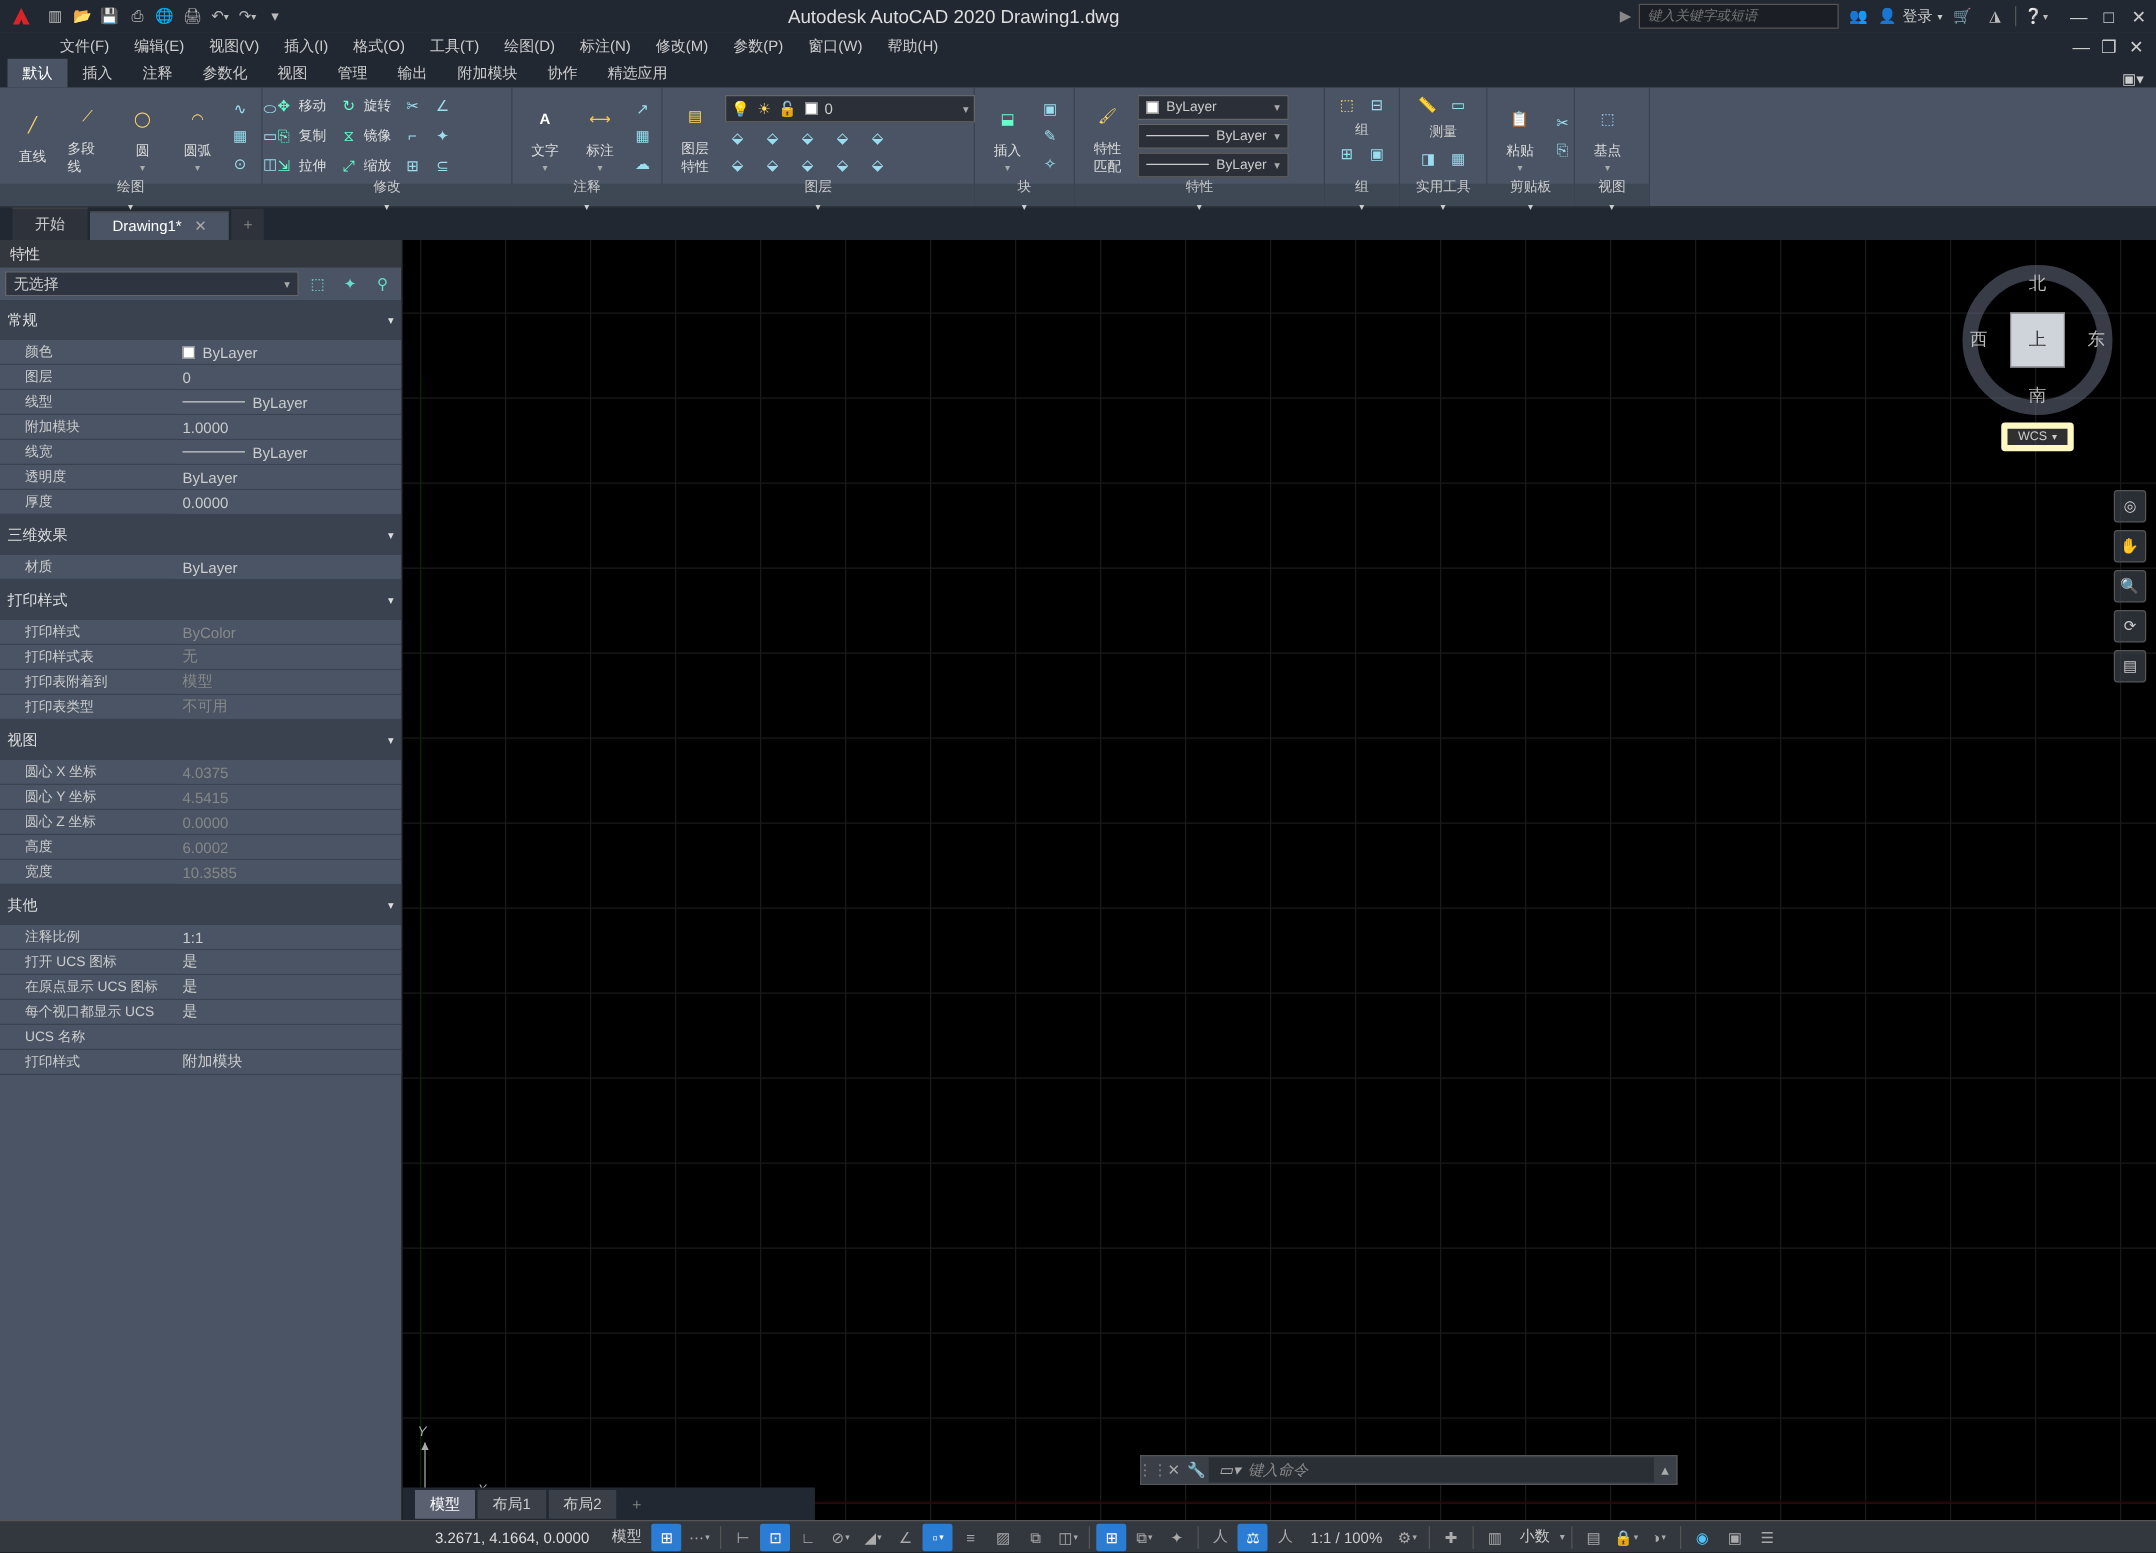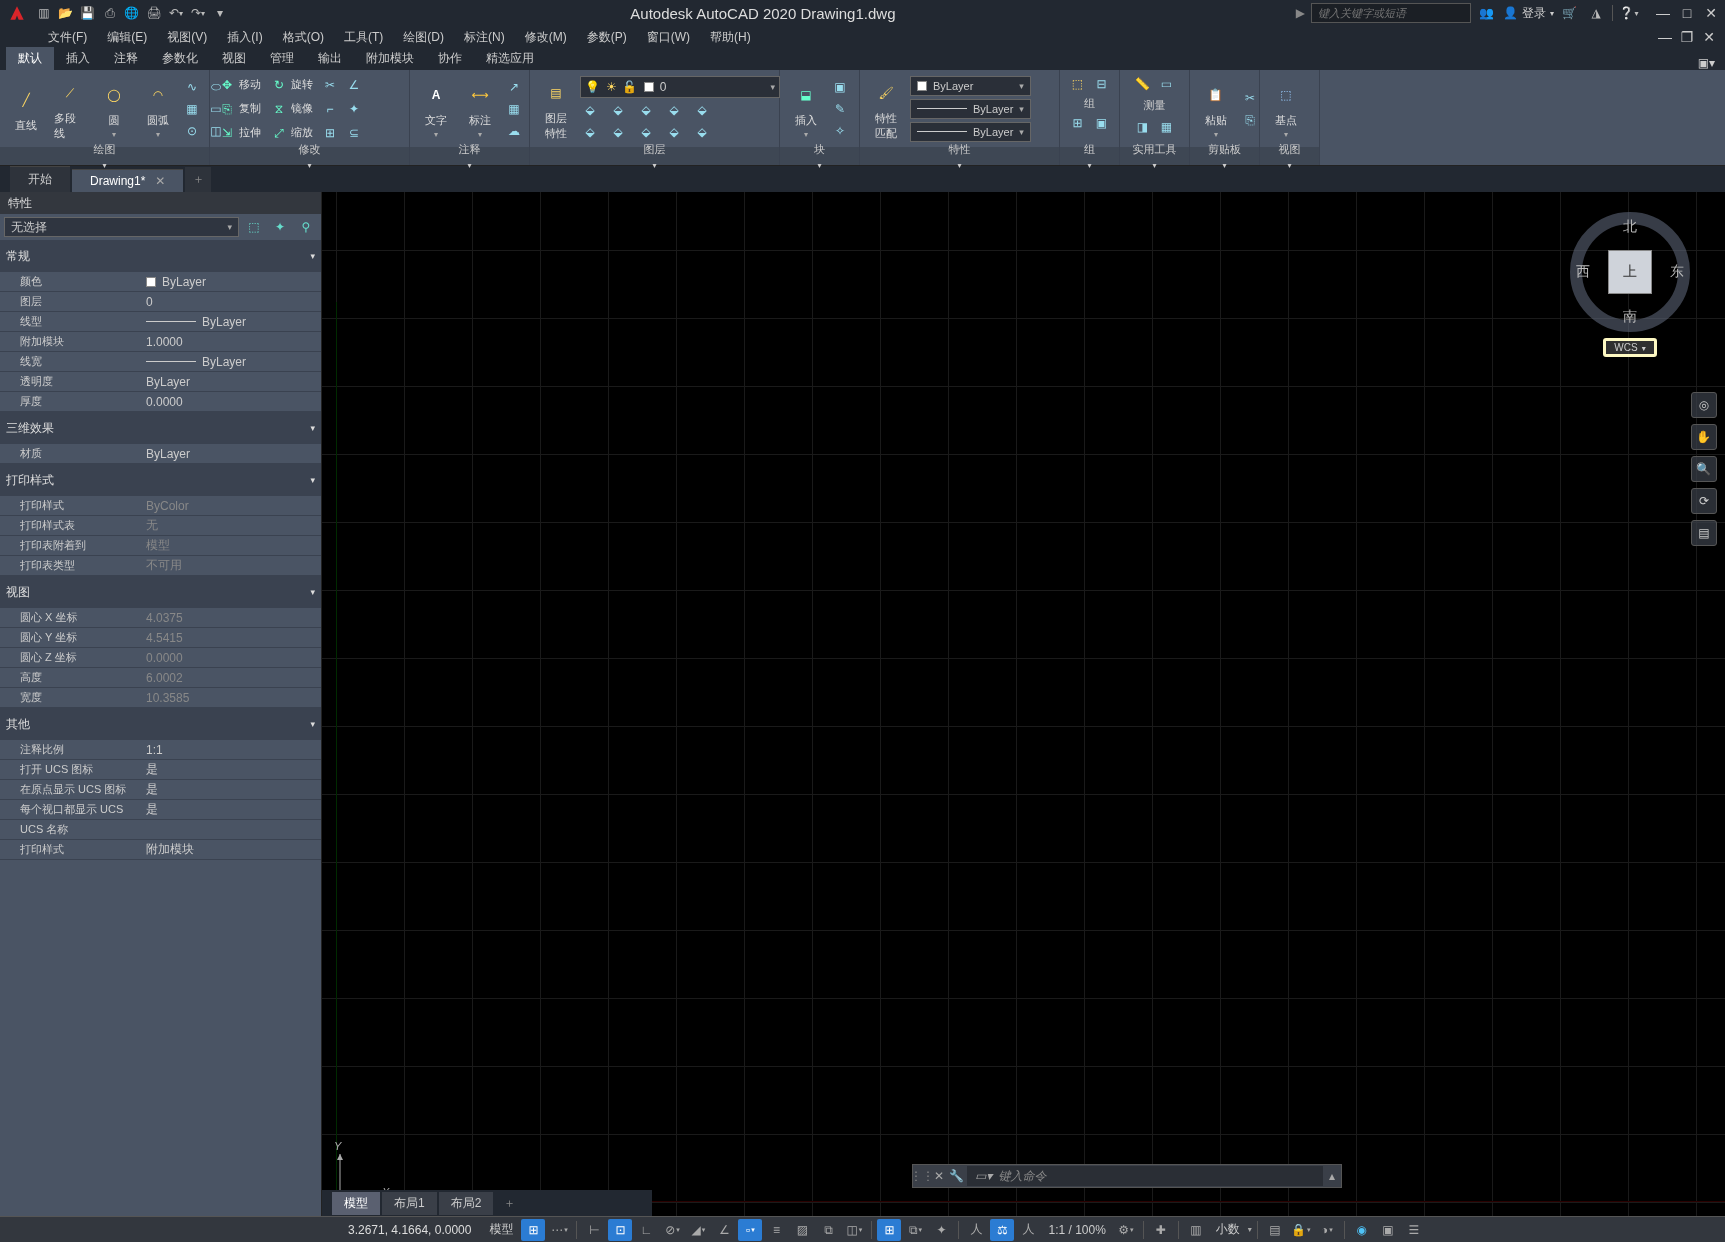--- a/index.html
+++ b/index.html
@@ -84,21 +84,21 @@
 
 
 .viewcube { position:absolute; top:20px; right:30px; width:130px; height:160px; display:flex; flex-direction:column; align-items:center; }
 .vc-ring { width:120px; height:120px; border:12px solid rgba(100,110,130,0.55); border-radius:50%; position:relative; display:flex; align-items:center; justify-content:center; }
 .vc-cube { width:44px; height:44px; background:#cfd3da; display:flex; align-items:center; justify-content:center; color:#333; font-size:14px; border:1px solid #888; }
 .vc-dir { position:absolute; font-size:14px; color:#bbb; }
 .vc-n { top:-6px; left:50%; transform:translateX(-50%); }
 .vc-s { bottom:-6px; left:50%; transform:translateX(-50%); }
 .vc-e { right:-6px; top:50%; transform:translateY(-50%); }
 .vc-w { left:-6px; top:50%; transform:translateY(-50%); }
-.vc-wcs { margin-top:6px; padding:1px 8px; background:rgba(80,80,80,0.6); border:3px solid #fef9c3; border-radius:3px; font-size:10px; color:#ccc; }
+.vc-wcs { margin-top:6px; padding:1px 8px; background:rgba(80,80,80,0.6); border:5px solid #fef9c3; border-radius:3px; font-size:10px; color:#ccc; }
 .vc-caret { margin-left:4px; font-size:8px; }
 
 
 .navbar { position:absolute; right:6px; top:200px; width:30px; display:flex; flex-direction:column; gap:6px; align-items:center; }
 .nav-btn { width:26px; height:26px; background:rgba(60,65,75,0.7); border:1px solid #555; border-radius:3px; display:flex; align-items:center; justify-content:center; color:#ccc; cursor:pointer; }
 
 
 .cmdline { position:absolute; bottom:28px; left:590px; width:430px; height:24px; background:#3a3f48; border:1px solid #555; display:flex; align-items:center; }
 .cmd-handle { width:18px; display:flex; align-items:center; justify-content:center; color:#888; }
 .cmd-close { width:16px; color:#aaa; cursor:pointer; text-align:center; }

